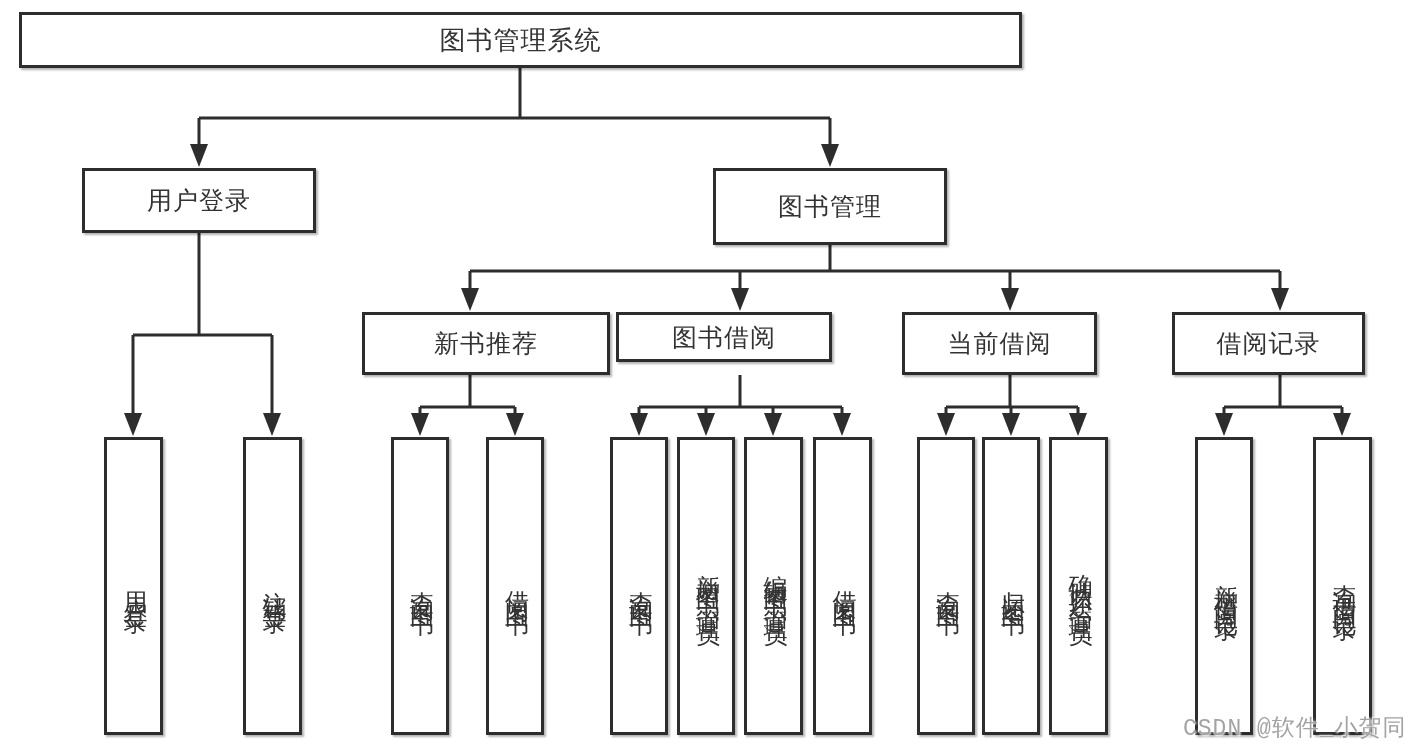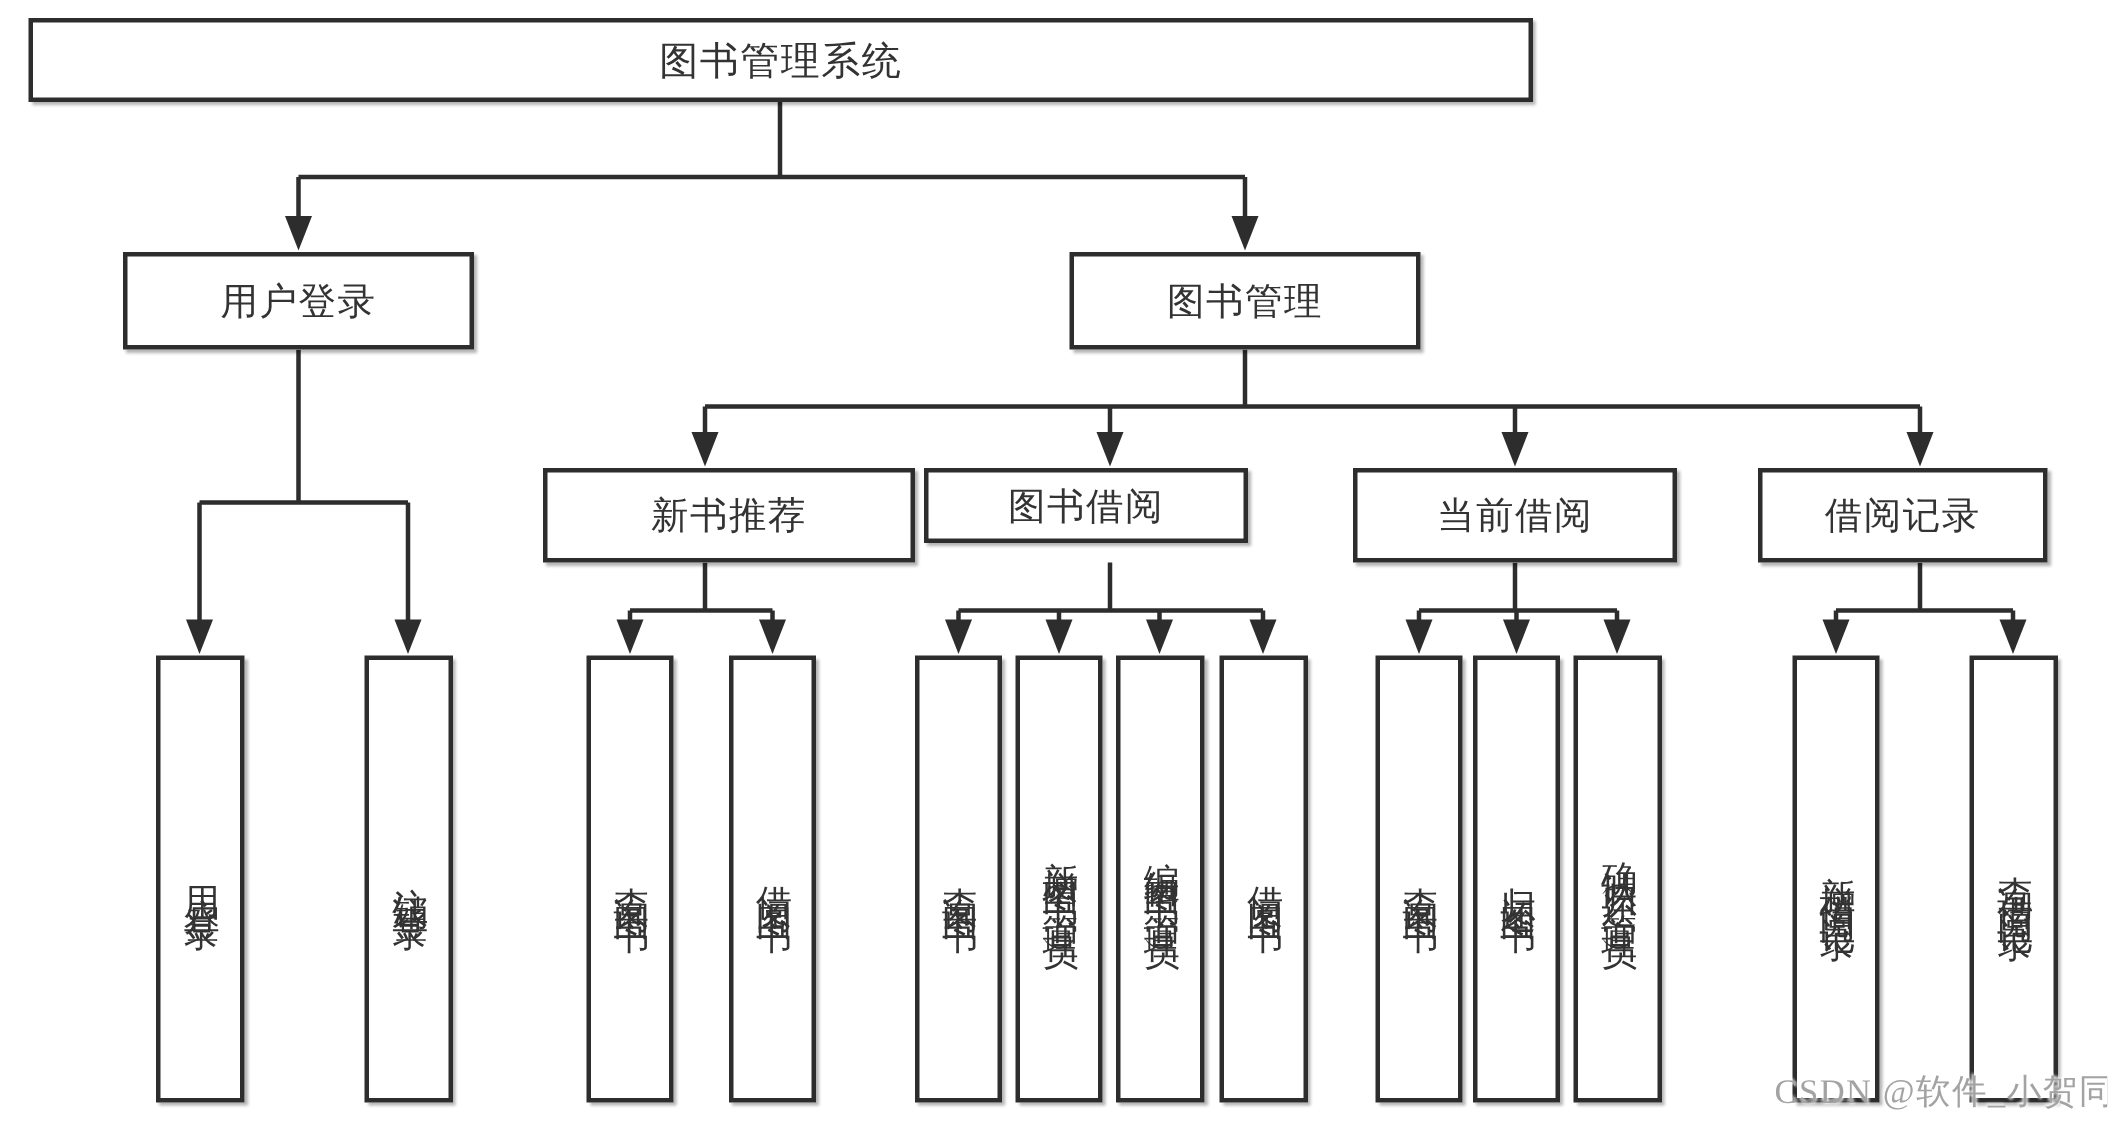--- a/index.html
+++ b/index.html
@@ -6,21 +6,21 @@
     --line:#2d2d2d;
     --text:#333333;
     --watermark:#a3a3a3;
     --background:#ffffff;
   }
   html,body{margin:0;padding:0;background:var(--background);}
   .canvas{
     position:relative;
     width:1405px;height:747px;
     background:var(--background);
-    font-family:Liberation Serif, serif;
+    font-family:Liberation Mono, monospace;
     overflow:hidden;
   }
   .connectors{position:absolute;left:0;top:0;width:1405px;height:747px;}
   .connectors path{stroke:var(--line);stroke-width:3;fill:none;}
   .connectors polygon{fill:var(--line);stroke:none;}
   .node{
     position:absolute;
     box-sizing:border-box;
     border:3px solid var(--line);
     background:#ffffff;
@@ -90,25 +90,25 @@
     <polygon points="946,436 937,413 955,413"></polygon>
     <polygon points="1011,436 1002,413 1020,413"></polygon>
     <polygon points="1078,436 1069,413 1087,413"></polygon>
     <polygon points="1224,436 1215,413 1233,413"></polygon>
     <polygon points="1342,436 1333,413 1351,413"></polygon>
   </svg>
 
   <div class="node root" style="left:19px;top:12px;width:1003px;height:56px">图书管理系统</div>
 
   <div class="node" style="left:82px;top:168px;width:234px;height:65px">用户登录</div>
-  <div class="node" style="left:713px;top:168px;width:234px;height:65px">图书管理</div>
+  <div class="node" style="left:713px;top:168px;width:234px;height:77px">图书管理</div>
 
   <div class="node" style="left:362px;top:312px;width:248px;height:63px">新书推荐</div>
   <div class="node" style="left:616px;top:312px;width:216px;height:50px">图书借阅</div>
-  <div class="node" style="left:902px;top:312px;width:216px;height:63px">当前借阅</div>
+  <div class="node" style="left:902px;top:312px;width:195px;height:63px">当前借阅</div>
   <div class="node" style="left:1172px;top:312px;width:193px;height:63px">借阅记录</div>
 
   <div class="leaf" style="left:104px;top:437px;width:59px;height:298px">
     <span class="vtext">用户登录</span>
     </div>
   <div class="leaf" style="left:243px;top:437px;width:59px;height:298px">
     <span class="vtext">注销登录</span>
     </div>
 
   <div class="leaf" style="left:391px;top:437px;width:58px;height:298px">

